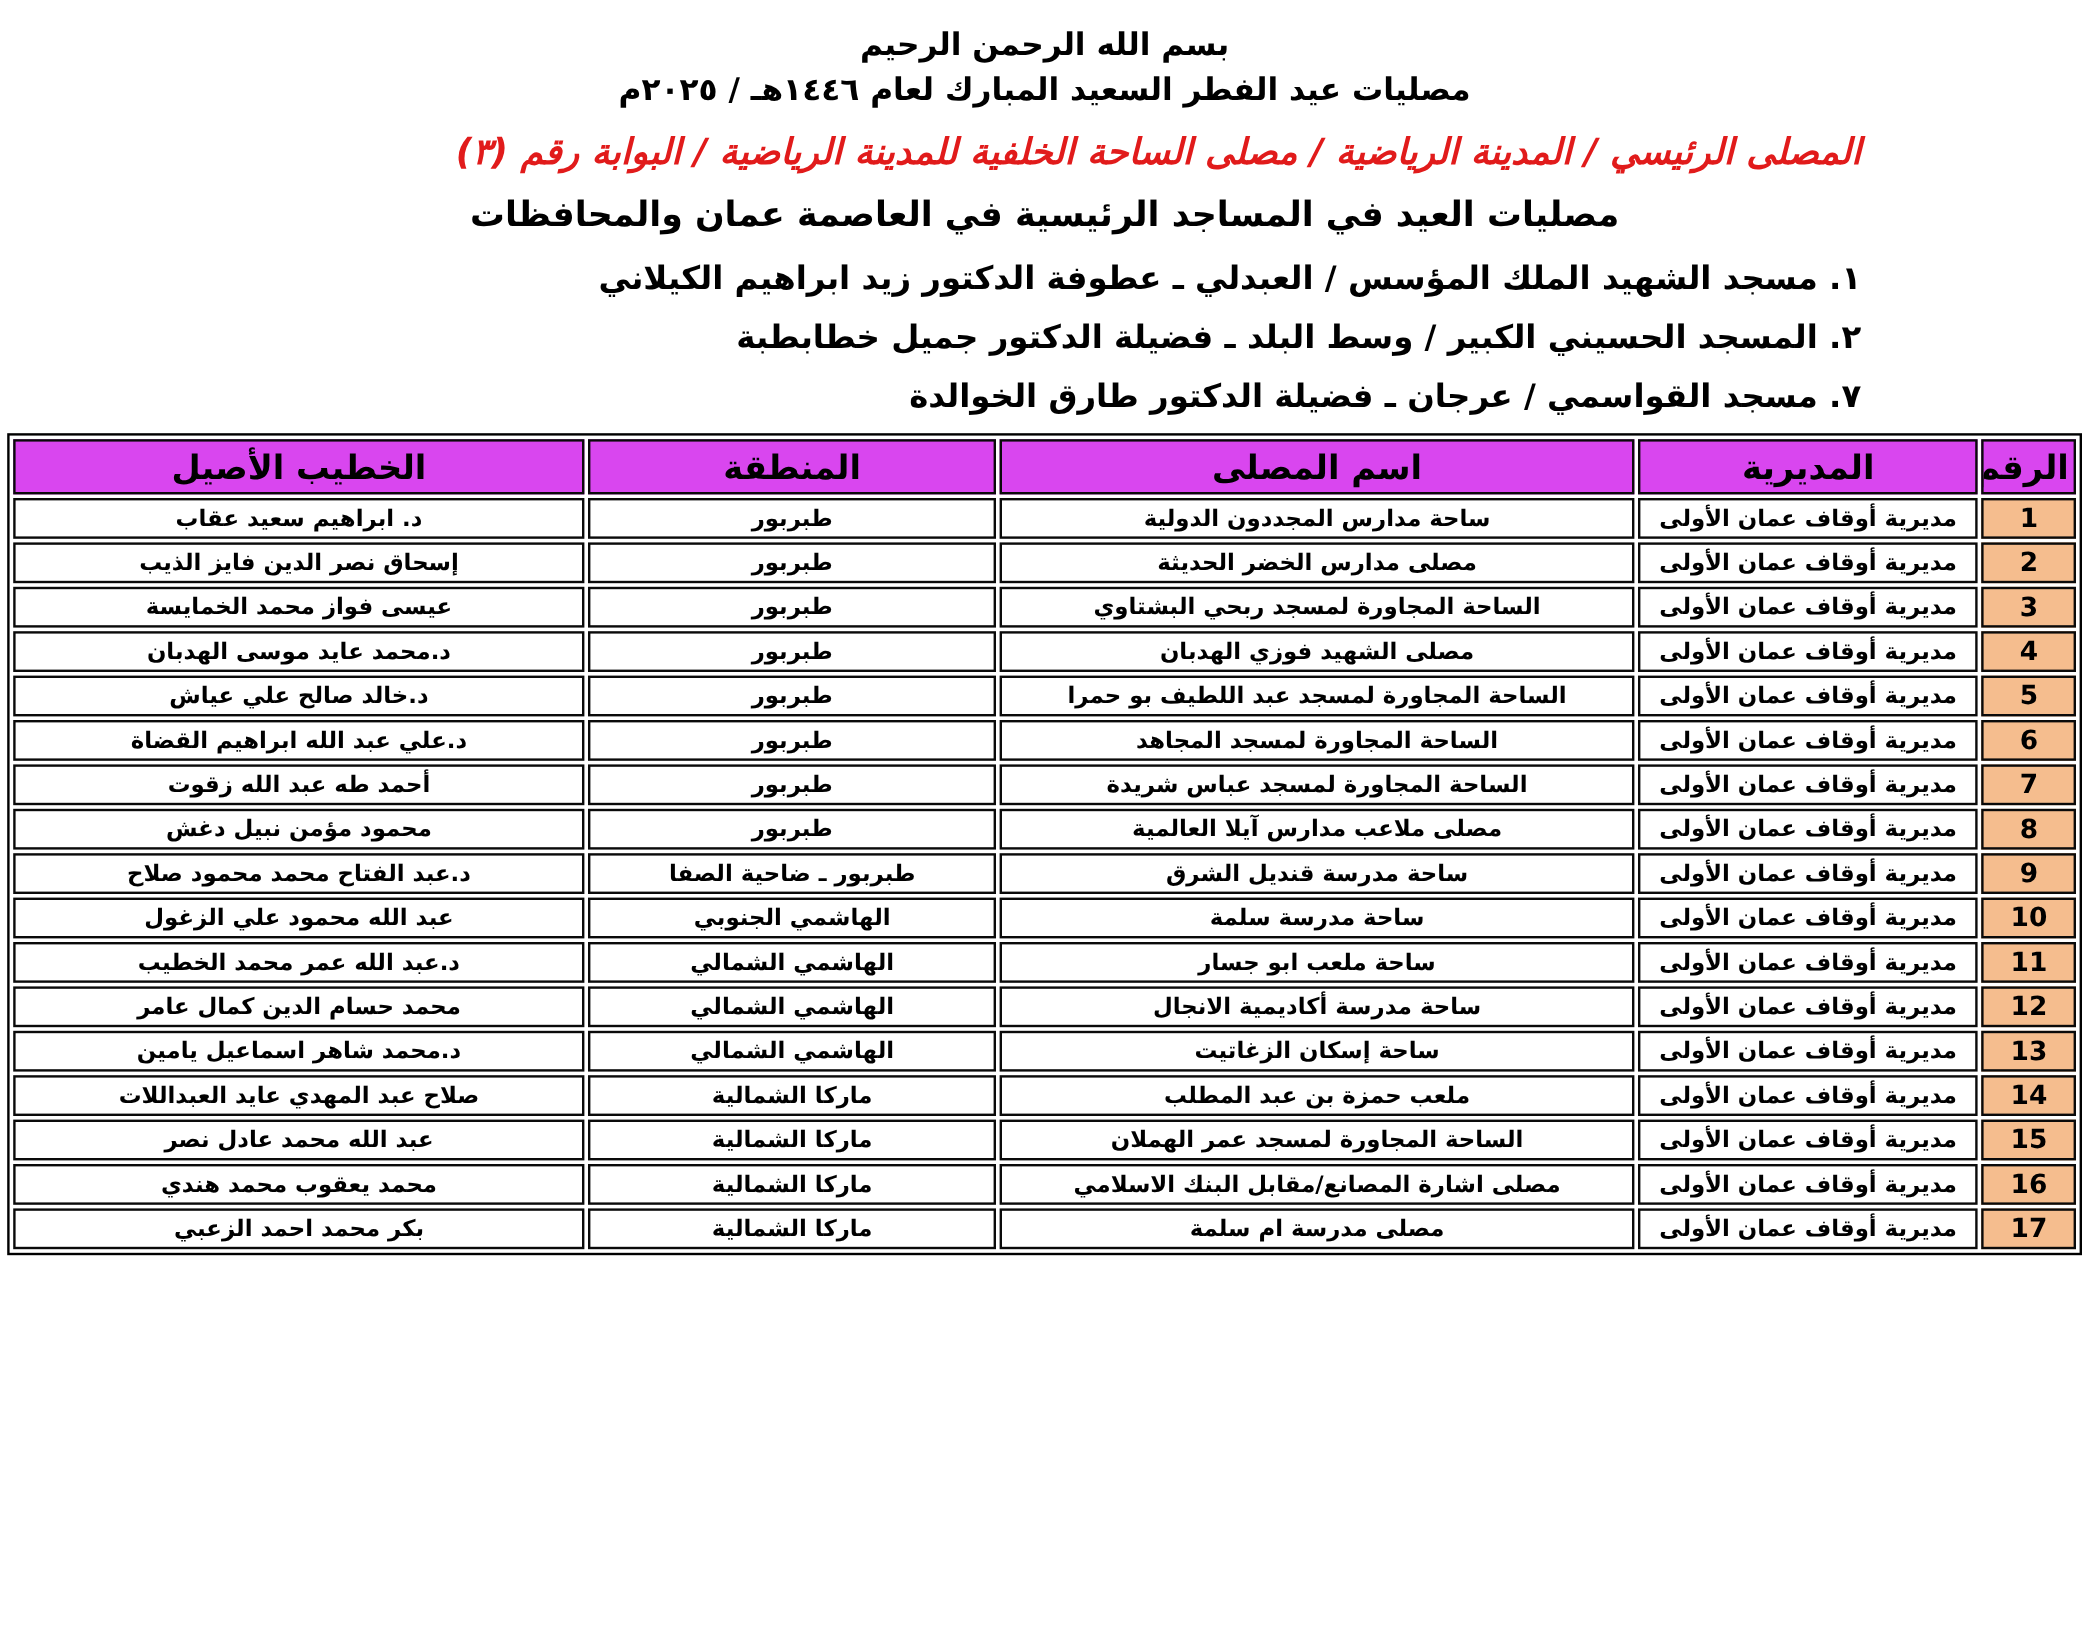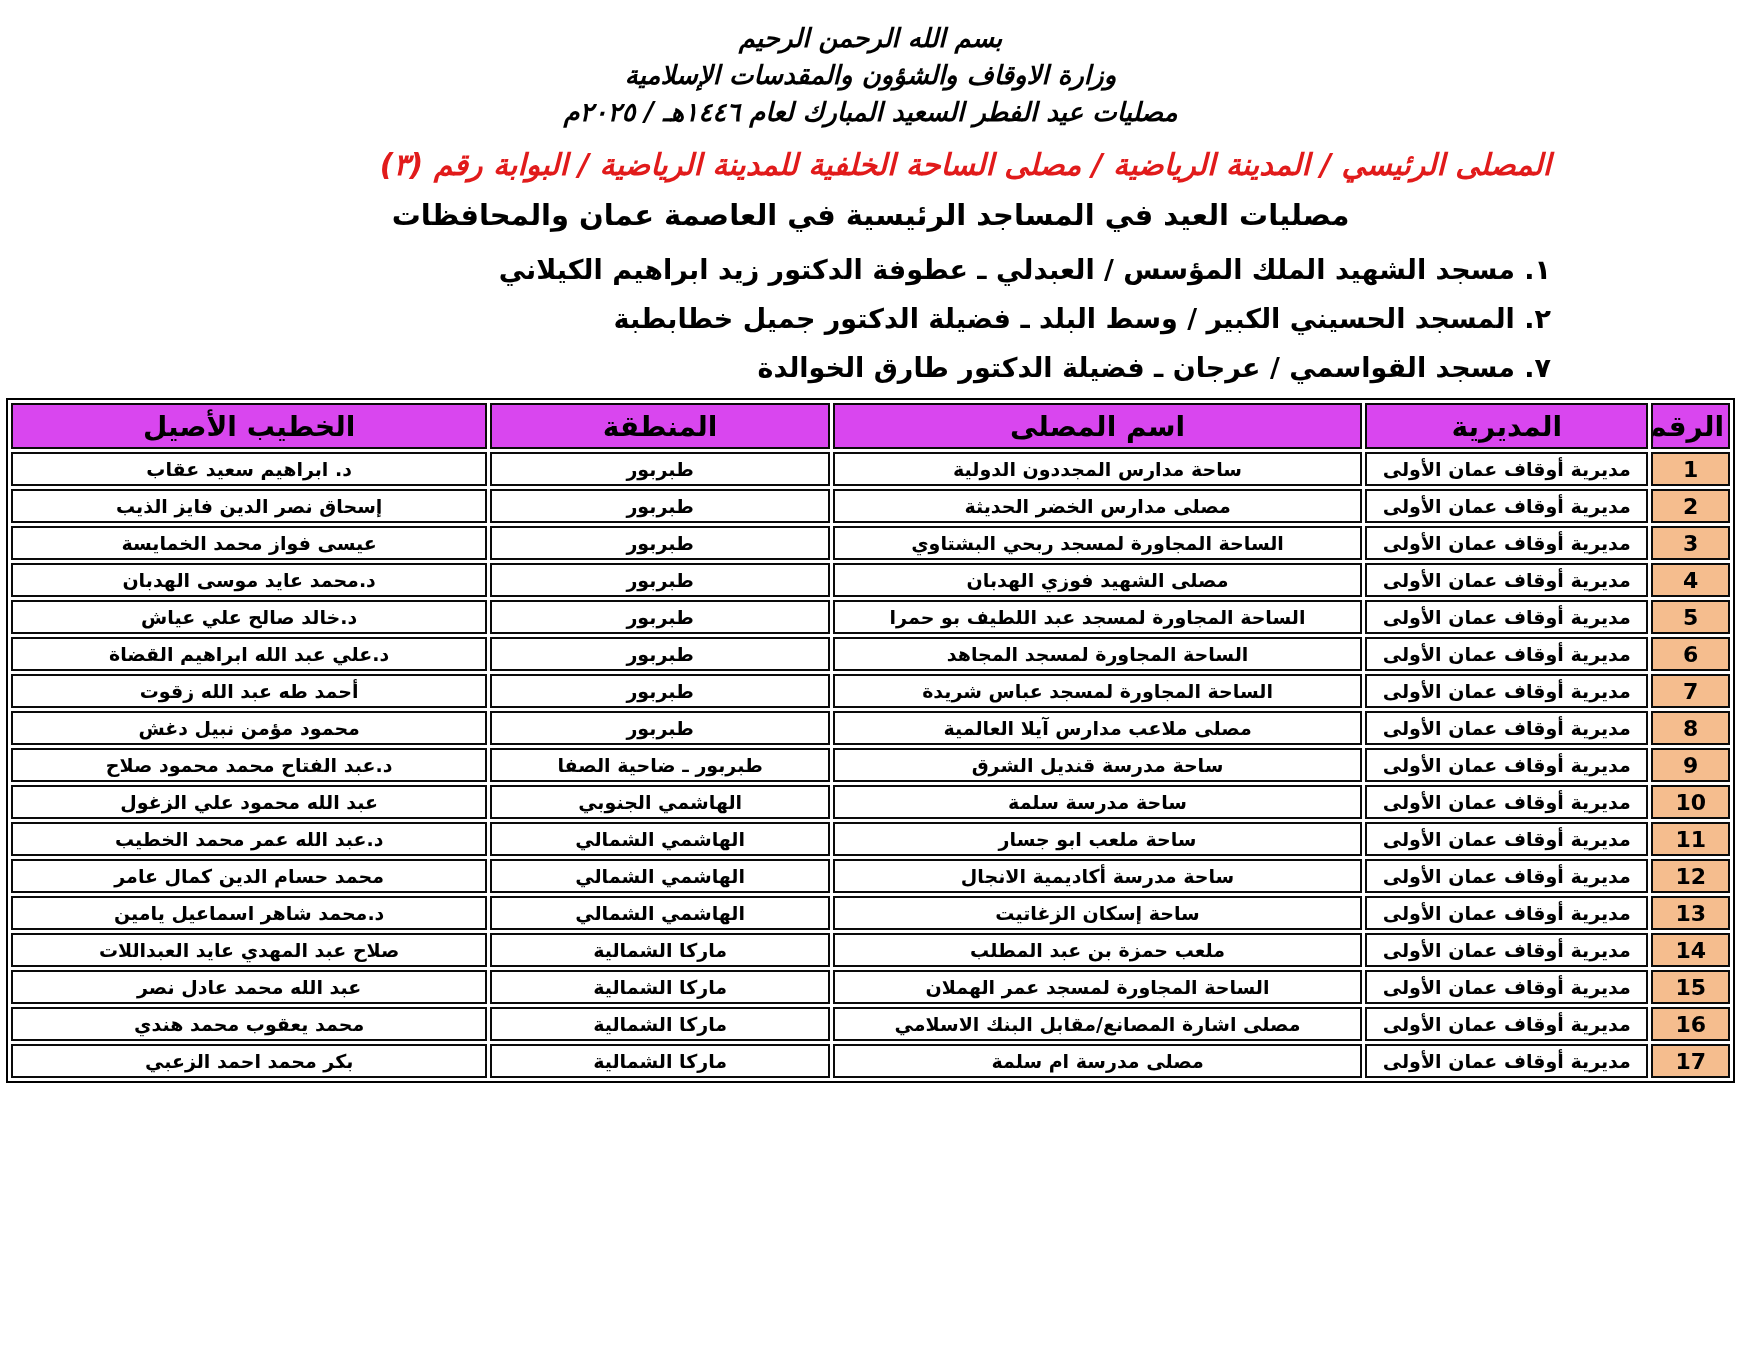--- a/index.html
+++ b/index.html
@@ -11,21 +11,21 @@
     width: 1741px;
     height: 1369px;
     overflow: hidden;
     direction: rtl;
     font-family: "DejaVu Sans", sans-serif;
     font-weight: bold;
     color: #000000;
   }
   .doc { padding-top: 20px; }
 
-  .header-block { text-align: center; font-style: italic; }
+  .header-block { text-align: center; }
   .header-line {
     font-size: 26px;
     line-height: 37px;
   }
 
   .red-line {
     margin-top: 14px;
     text-align: right;
     padding-left: 40px;
     padding-right: 190px;
@@ -91,21 +91,20 @@
     font-size: 22px;
   }
 </style>
 </head>
 <body>
 
 <div class="doc">
 
   <div class="header-block">
     <div class="header-line">بسم الله الرحمن الرحيم</div>
-    <div class="header-line">وزارة الاوقاف والشؤون والمقدسات الإسلامية</div>
     <div class="header-line">مصليات عيد الفطر السعيد المبارك لعام ١٤٤٦هـ / ٢٠٢٥م</div>
   </div>
 
   <div class="red-line">المصلى الرئيسي / المدينة الرياضية / مصلى الساحة الخلفية للمدينة الرياضية / البوابة رقم (٣)</div>
 
   <div class="section-heading">مصليات العيد في المساجد الرئيسية في العاصمة عمان والمحافظات</div>
 
   <div class="mosque-list">
       <div class="mosque-item">١. مسجد الشهيد الملك المؤسس / العبدلي ـ عطوفة الدكتور زيد ابراهيم الكيلاني</div>
       <div class="mosque-item">٢. المسجد الحسيني الكبير / وسط البلد ـ فضيلة الدكتور جميل خطابطبة</div>

